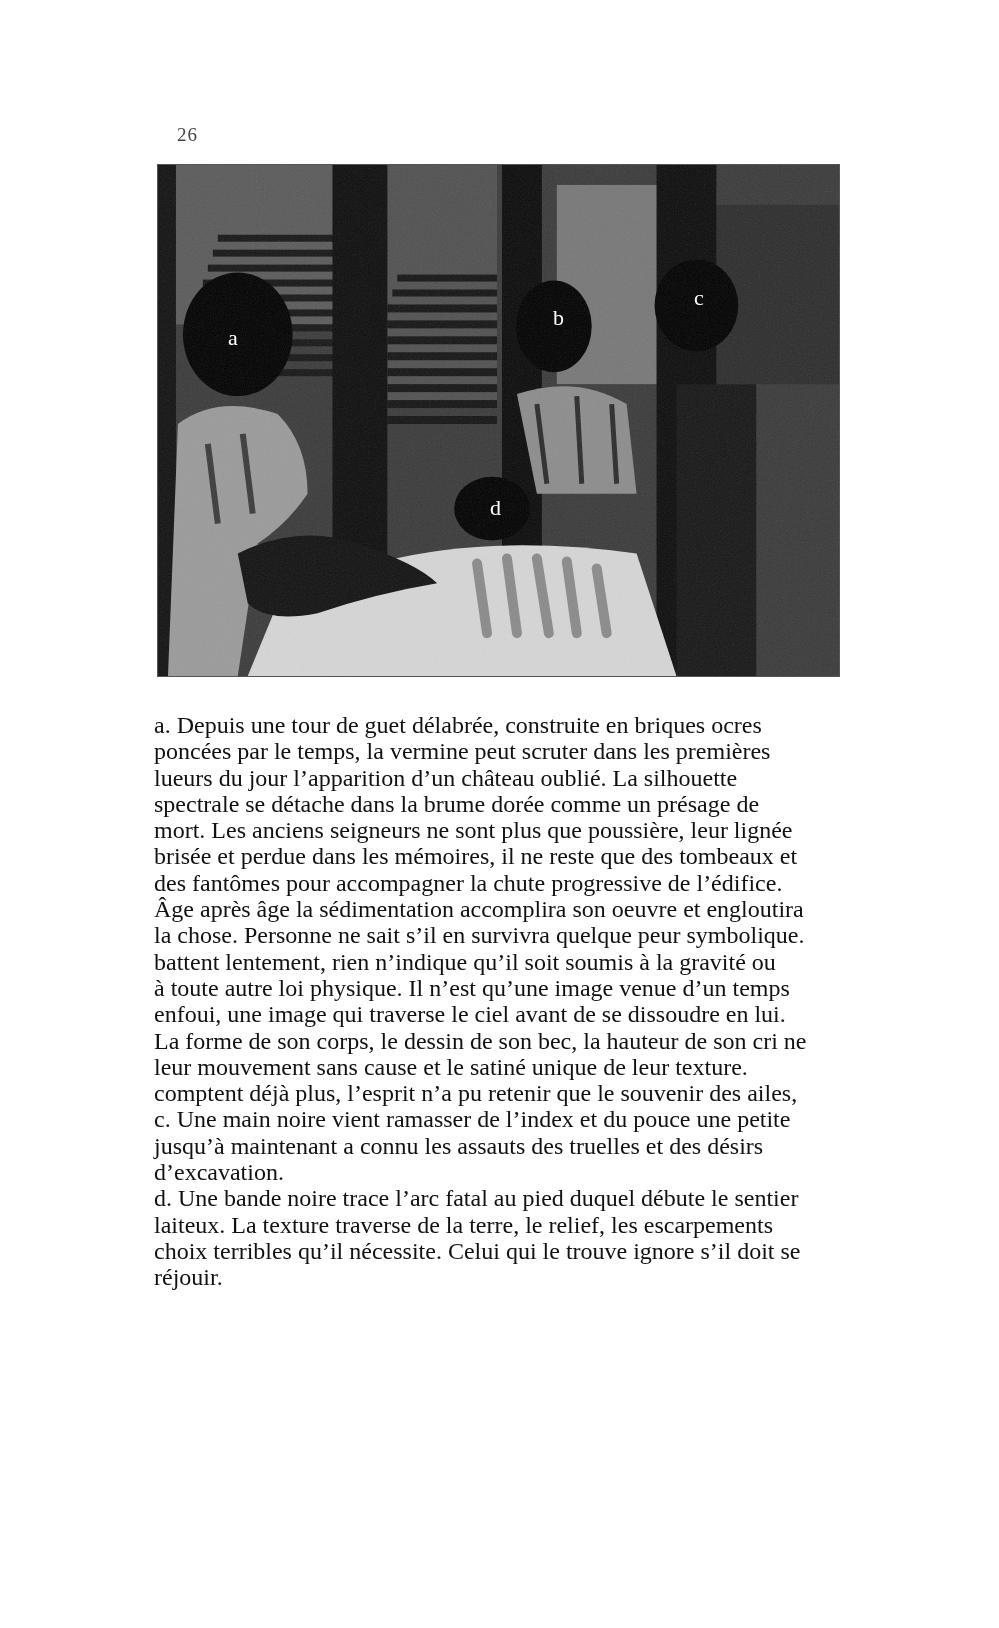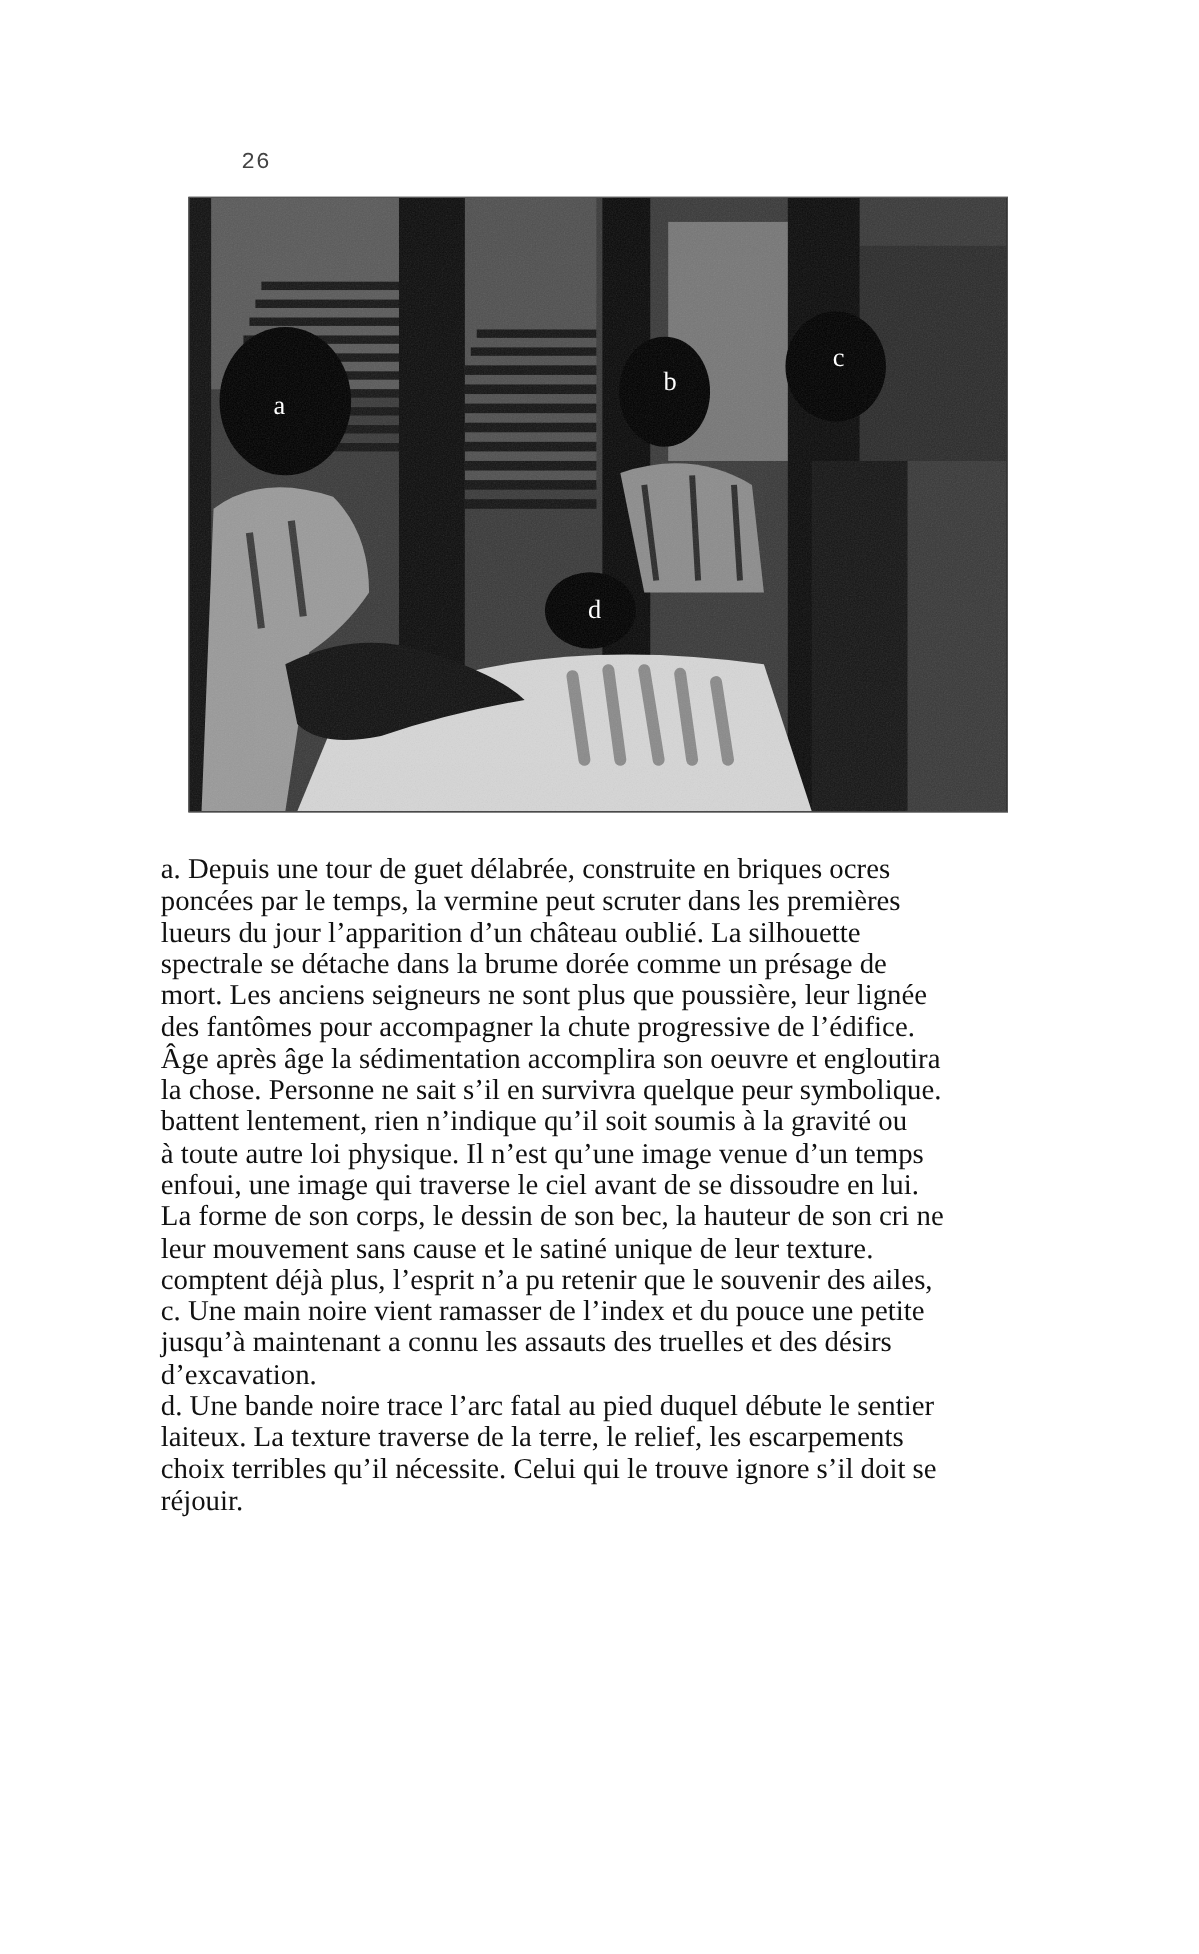--- a/index.html
+++ b/index.html
@@ -1,33 +1,33 @@
 <!DOCTYPE html>
 <html><head>
 <meta charset="utf-8">
 <style>
   html, body { margin: 0; padding: 0; background: #ffffff; }
   body { width: 999px; height: 1628px; position: relative; overflow: hidden; }
   .page-number {
     position: absolute; left: 177px; top: 124px;
-    font-family: Liberation Mono, monospace;
-    font-size: 19px; color: #444; letter-spacing: 1px; margin-left: 24px;
+    font-family: Liberation Serif, serif;
+    font-size: 19px; color: #444; letter-spacing: 1px;
   }
   .illustration {
     position: absolute; left: 157px; top: 164px; width: 683px; height: 513px;
     border: 1px solid #555; box-sizing: border-box; overflow: hidden;
     background: #1a1a1a;
   }
   .illustration svg { display: block; width: 100%; height: 100%; }
   .blob-label {
     position: absolute; color: #fff;
     font-family: "Liberation Serif", "DejaVu Serif", serif; font-size: 22px;
   }
   .text-body {
-    position: absolute; left: 134px; top: 712px; width: 700px;
+    position: absolute; left: 154px; top: 712px; width: 700px;
     font-family: "Liberation Serif", "DejaVu Serif", serif;
     font-size: 24px; line-height: 26.3px; color: #111;
   }
   .line { display: block; white-space: nowrap; }
 </style>
 </head>
 <body>
 
 <div class="page-number">26</div>
 
@@ -105,20 +105,21 @@
   <span class="blob-label" style="left:536px; top:120px;">c</span>
   <span class="blob-label" style="left:332px; top:330px;">d</span>
 </div>
 
 <div class="text-body">
   <span class="line">a. Depuis une tour de guet délabrée, construite en briques ocres</span>
   <span class="line">poncées par le temps, la vermine peut scruter dans les premières</span>
   <span class="line">lueurs du jour l’apparition d’un château oublié. La silhouette</span>
   <span class="line">spectrale se détache dans la brume dorée comme un présage de</span>
   <span class="line">mort. Les anciens seigneurs ne sont plus que poussière, leur lignée</span>
+  <span class="line">brisée et perdue dans les mémoires, il ne reste que des tombeaux et</span>
   <span class="line">des fantômes pour accompagner la chute progressive de l’édifice.</span>
   <span class="line">Âge après âge la sédimentation accomplira son oeuvre et engloutira</span>
   <span class="line">la chose. Personne ne sait s’il en survivra quelque peur symbolique.</span>
   <span class="line">battent lentement, rien n’indique qu’il soit soumis à la gravité ou</span>
   <span class="line">à toute autre loi physique. Il n’est qu’une image venue d’un temps</span>
   <span class="line">enfoui, une image qui traverse le ciel avant de se dissoudre en lui.</span>
   <span class="line">La forme de son corps, le dessin de son bec, la hauteur de son cri ne</span>
   <span class="line">leur mouvement sans cause et le satiné unique de leur texture.</span>
   <span class="line">comptent déjà plus, l’esprit n’a pu retenir que le souvenir des ailes,</span>
   <span class="line">c. Une main noire vient ramasser de l’index et du pouce une petite</span>

